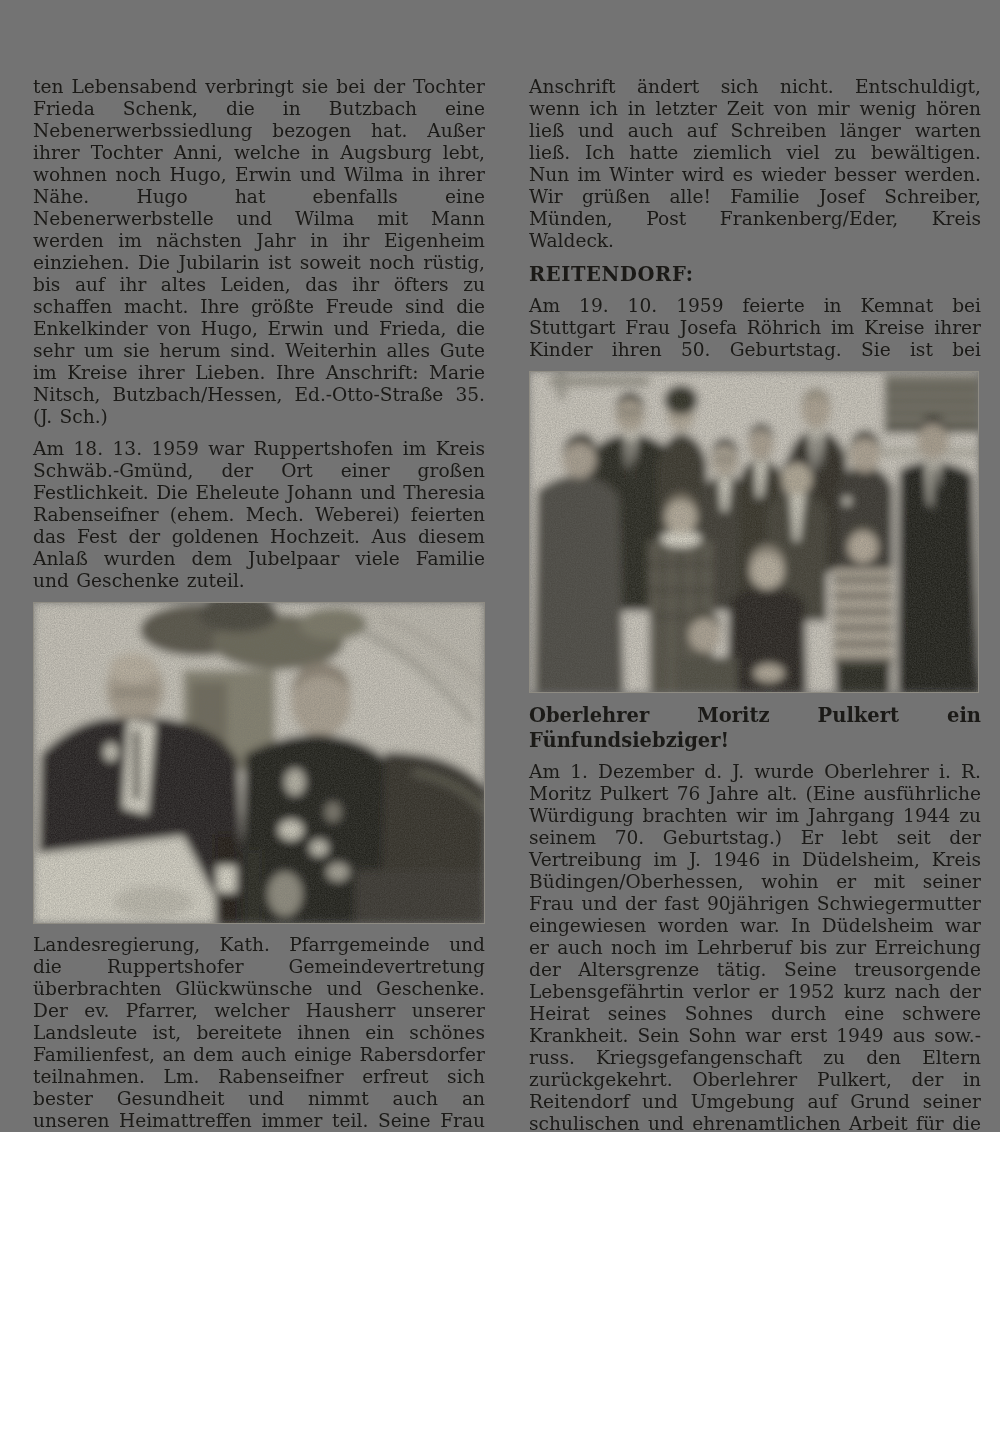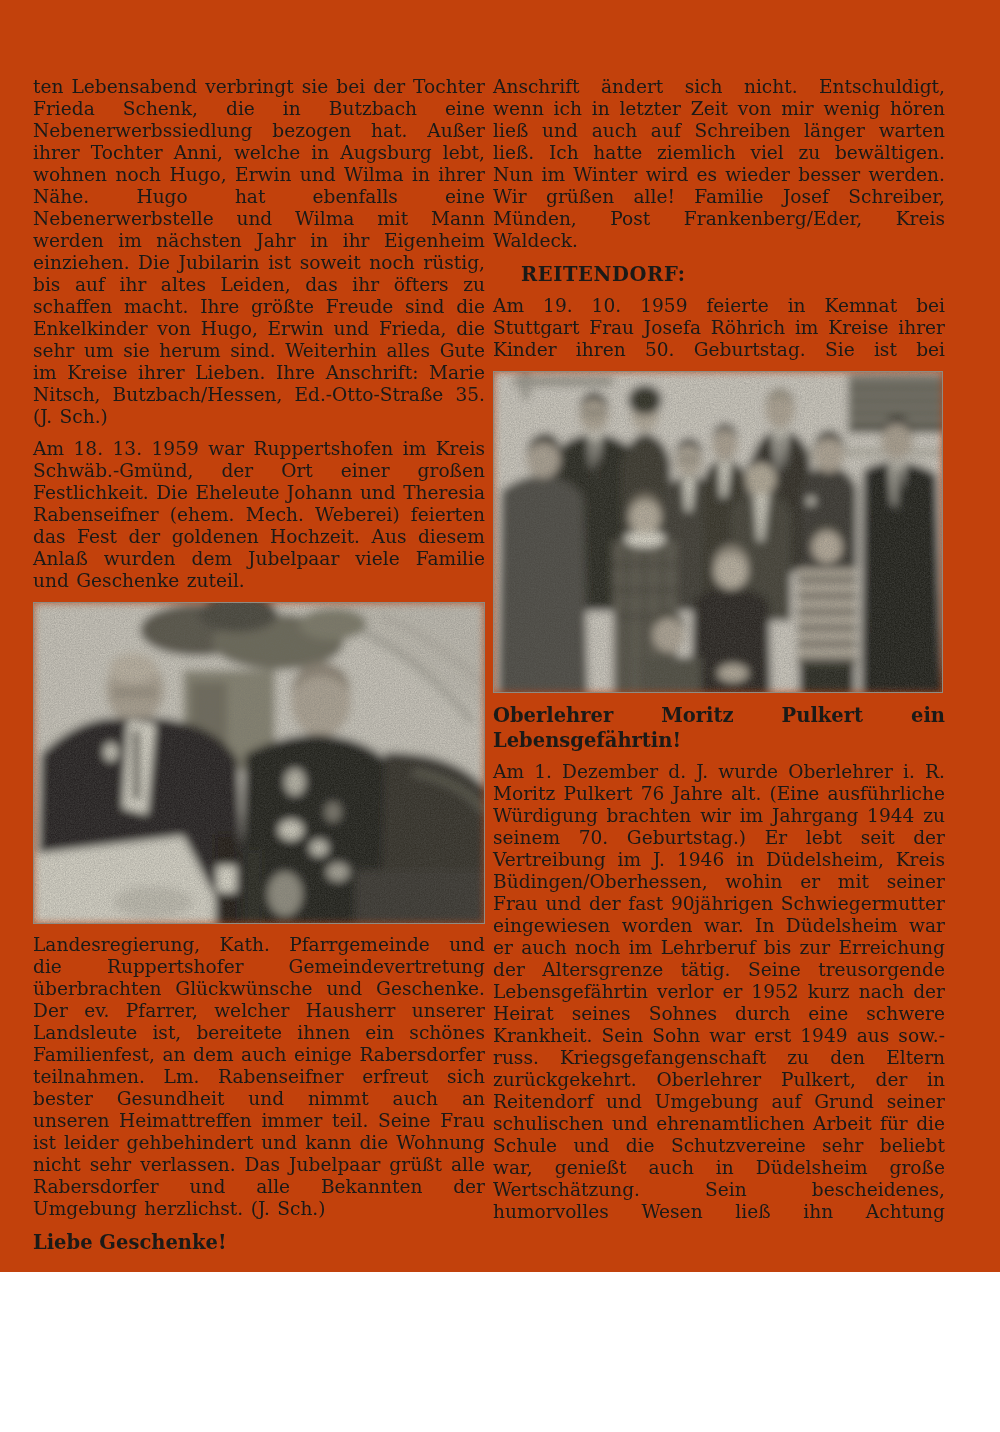--- a/index.html
+++ b/index.html
@@ -1,35 +1,35 @@
 <!DOCTYPE html>
 <html lang="de"><head>
 <meta charset="utf-8">
 <style>
   * { margin:0; padding:0; box-sizing:border-box; }
   html,body { background:#ffffff; }
   .page {
     position:relative;
-    width:1000px; height:1272px;
-    background:#c2410c;
+    width:1000px; height:1132px;
+    background:#737373;
     overflow:hidden;
     font-family:"DejaVu Serif", serif;
     color:#1b1a17;
   }
   .col { position:absolute; top:76px; width:452px; }
   .col-left  { left:33px; }
-  .col-right { left:493px; }
+  .col-right { left:529px; }
   p.body {
     font-size:18.6px; line-height:22px;
     text-align:justify; margin:0 0 10px;
     word-spacing:1.5px;
   }
   p.cont { text-align-last:justify; }
   h3.head { font-size:19.5px; line-height:25px; font-weight:bold; margin:3px 0 8px; text-align:justify; }
-  h3.caps { letter-spacing:0.6px;margin-left:28px; }
+  h3.caps { letter-spacing:0.6px; }
   b { font-weight:normal; }
   figure.photo { margin:0 0 10px; line-height:0; }
   .pageno {
     position:absolute; left:517px; top:1336px; width:452px;
     text-align:center; font-size:23px; letter-spacing:1px;
   }
   .smudge {
     position:absolute; left:268px; top:1424px; width:390px; height:3px;
     background:linear-gradient(to right, rgba(70,70,68,.55), rgba(110,110,105,.25) 45%, rgba(140,140,135,0) 95%);
     filter:blur(0.6px);
@@ -211,21 +211,21 @@
           <ellipse cx="176" cy="264" rx="16" ry="17" fill="#aba293"></ellipse>
           <path d="M159 258 Q162 240 176 239 Q190 240 193 258 Q184 247 176 247 Q167 247 159 258Z" fill="#4a463b"></path>
           <rect x="146" y="286" width="62" height="36" fill="#504d43"></rect>
         </g>
         <rect width="450" height="322" filter="url(#p2n)" opacity="0.3"></rect>
         <rect x="0.5" y="0.5" width="449" height="321" fill="none" stroke="#8f8c83"></rect>
       </svg>
     </figure>
 
 
-    <h3 class="head">Oberlehrer Moritz Pulkert ein Lebensgefährtin!</h3>
+    <h3 class="head">Oberlehrer Moritz Pulkert ein Fünfundsiebziger!</h3>
 
     <p class="body cont">Am 1. Dezember d. J. wurde Oberlehrer i. R. Moritz Pulkert 76 Jahre alt. (Eine ausführliche Würdigung brachten wir im Jahrgang 1944 zu seinem 70. Geburtstag.) Er lebt seit der Vertreibung im J. 1946 in Düdelsheim, Kreis Büdingen/Oberhessen, wohin er mit seiner Frau und der fast 90jährigen Schwiegermutter eingewiesen worden war. In Düdelsheim war er auch noch im Lehrberuf bis zur Erreichung der Altersgrenze tätig. Seine treusorgende Lebensgefährtin verlor er 1952 kurz nach der Heirat seines Sohnes durch eine schwere Krankheit. Sein Sohn war erst 1949 aus sow.-russ. Kriegsgefangenschaft zu den Eltern zurückgekehrt. Oberlehrer Pulkert, der in Reitendorf und Umgebung auf Grund seiner schulischen und ehrenamtlichen Arbeit für die Schule und die Schutzvereine sehr beliebt war, genießt auch in Düdelsheim große Wertschätzung. Sein bescheidenes, humorvolles Wesen ließ ihn Achtung</p>
   </main>
 
   <div class="pageno">529</div>
 
   <div class="smudge"></div>
 
   <svg class="paper-grain" width="1000" height="1432" aria-hidden="true">
     <defs>

